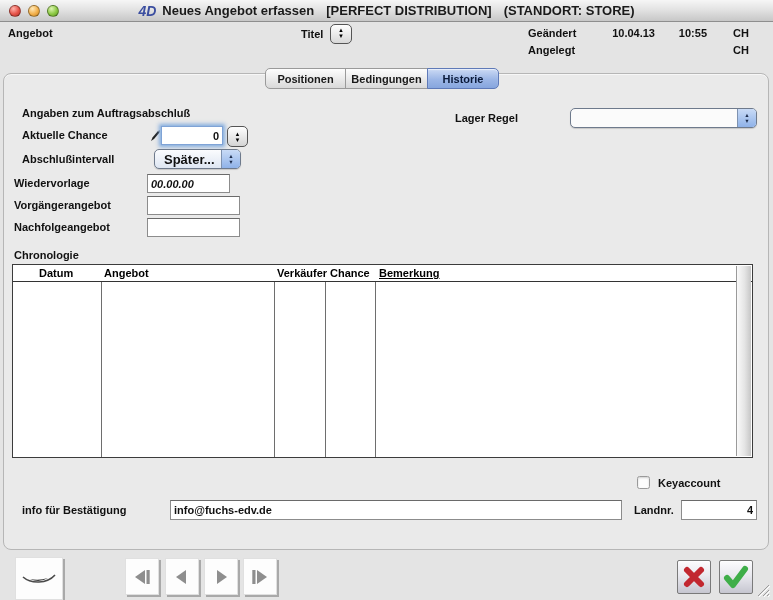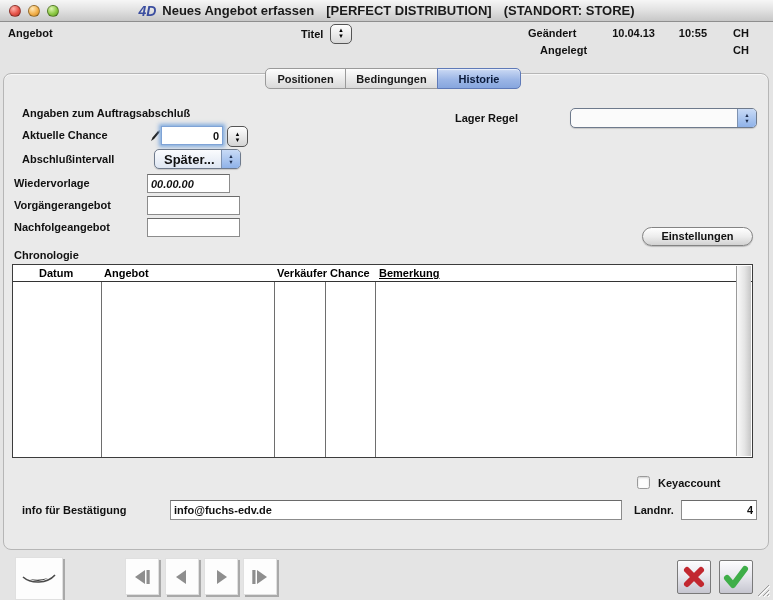--- a/index.html
+++ b/index.html
@@ -172,29 +172,29 @@
   <span class="lbl" style="left:8px; top:27px;">Angebot</span>
   <span class="lbl" style="left:301px; top:28px;">Titel</span>
   <div class="mini-stepper">
     <span>▲</span>
     <span>▼</span>
   </div>
   <span class="lbl" style="left:528px; top:27px;">Geändert</span>
   <span class="hdr-val" style="left:600px; top:27px; width:55px;">10.04.13</span>
   <span class="hdr-val" style="left:670px; top:27px; width:37px;">10:55</span>
   <span class="hdr-val" style="left:725px; top:27px; width:24px;">CH</span>
-  <span class="lbl" style="left:540px; top:44px;">Angelegt</span>
+  <span class="lbl" style="left:528px; top:44px;">Angelegt</span>
   <span class="hdr-val" style="left:725px; top:44px; width:24px;">CH</span>
 
   <div class="panel"></div>
 
   <div class="tabs">
     <div class="tab" style="width:81px;">Positionen</div>
-    <div class="tab" style="width:93px;">Bedingungen</div>
-    <div class="tab active" style="width:84px;">Historie</div>
+    <div class="tab" style="width:83px;">Bedingungen</div>
+    <div class="tab active" style="width:72px;">Historie</div>
   </div>
 
   <span class="lbl" style="left:22px; top:107px;">Angaben zum Auftragsabschluß</span>
 
   <span class="lbl" style="left:22px; top:129px;">Aktuelle Chance</span>
   <svg class="pencil" viewBox="0 0 11 13">
     <path d="M2 12 L3.5 8.5 L9 2 L10.5 3.6 L5 10 Z" fill="#222"></path>
     <path d="M9 2 L10.5 3.6 L11 1.2 Z" fill="#555"></path>
   </svg>
   <input class="txt focused right" style="left: 161px; top: 126px; width: 62px;" value="0">
@@ -223,21 +223,20 @@
 
   <span class="lbl" style="left:455px; top:112px;">Lager Regel</span>
   <div class="popup" style="left:570px; top:108px; width:187px; background:#FBFBFB;">
     <span class="pval"></span>
     <span class="parrows">
       <span>▲</span>
       <span>▼</span>
     </span>
   </div>
 
-  <div class="aquabtn" style="left:642px; top:227px; width:111px;">Einstellungen</div>
 
   <span class="lbl" style="left:14px; top:249px;">Chronologie</span>
   <div class="grid">
     <div class="grid-head">
       <span style="left:26px;">Datum</span>
       <span style="left:91px;">Angebot</span>
       <span style="left:264px;">Verkäufer</span>
       <span style="left:317px;">Chance</span>
       <span style="left:366px;text-decoration:underline;">Bemerkung</span>
     </div>

